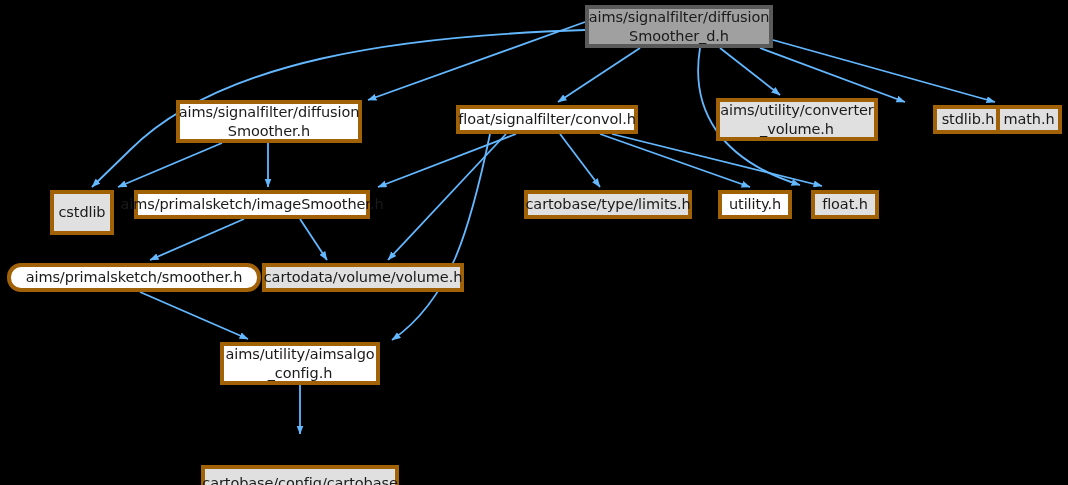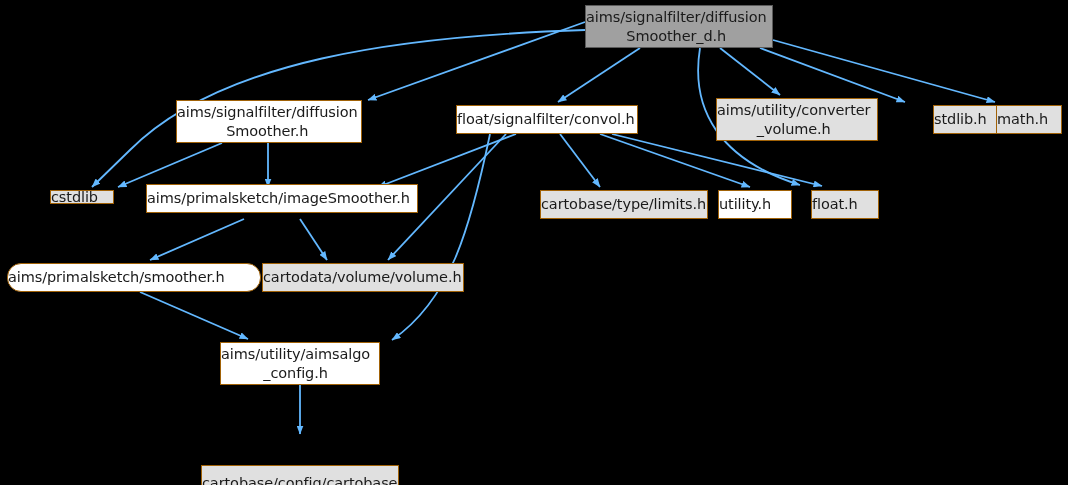--- a/index.html
+++ b/index.html
@@ -23,23 +23,23 @@
     top: 0;
     width: 1068px;
     height: 485px;
     pointer-events: none;
   }
   .node {
     position: absolute;
     box-sizing: border-box;
     display: flex;
     align-items: center;
-    justify-content: flex-start;
+    justify-content: center;
     text-align: center;
-    border: 1px solid #a16207;
+    border: 4px solid #a16207;
     color: #1a1a1a;
     font-size: 14.5px;
     line-height: 19px;
     letter-spacing: -0.1px;
     white-space: pre-line;
     z-index: 2;
   }
   .node.white { background: #ffffff; }
   .node.gray  { background: #e0e0e0; }
   .node.root  { background: #a0a0a0; border-color: #5a5a5a; }
@@ -81,23 +81,23 @@
   <div id="node-layer">
       <div class="node root" style="left: 585px; top: 5px; width: 188px; height: 43px;"><span>aims/signalfilter/diffusion
 Smoother_d.h</span></div>
       <div class="node white" style="left: 176px; top: 100px; width: 186px; height: 43px;"><span>aims/signalfilter/diffusion
 Smoother.h</span></div>
       <div class="node white" style="left: 456px; top: 105px; width: 182px; height: 29px;"><span>float/signalfilter/convol.h</span></div>
       <div class="node gray" style="left: 716px; top: 98px; width: 162px; height: 43px;"><span>aims/utility/converter
 _volume.h</span></div>
       <div class="node gray" style="left: 903px; top: 105px; width: 70px; height: 29px; margin-left: 30px;"><span>stdlib.h</span></div>
       <div class="node gray" style="left: 996px; top: 105px; width: 66px; height: 29px;"><span>math.h</span></div>
-      <div class="node gray" style="left: 50px; top: 190px; width: 64px; height: 14px;"><span>cstdlib</span></div>
-      <div class="node white" style="left: 134px; top: 184px; width: 272px; height: 29px; margin-left: 12px;"><span>aims/primalsketch/imageSmoother.h</span></div>
-      <div class="node gray" style="left: 524px; top: 190px; width: 168px; height: 29px; margin-left: 16px;"><span>cartobase/type/limits.h</span></div>
+      <div class="node gray" style="left: 50px; top: 190px; width: 64px; height: 45px;"><span>cstdlib</span></div>
+      <div class="node white" style="left: 134px; top: 190px; width: 236px; height: 29px;"><span>aims/primalsketch/imageSmoother.h</span></div>
+      <div class="node gray" style="left: 524px; top: 190px; width: 168px; height: 29px;"><span>cartobase/type/limits.h</span></div>
       <div class="node white" style="left: 718px; top: 190px; width: 74px; height: 29px;"><span>utility.h</span></div>
       <div class="node gray" style="left: 811px; top: 190px; width: 68px; height: 29px;"><span>float.h</span></div>
       <div class="node white" style="left: 7px; top: 263px; width: 254px; height: 29px; border-radius: 14px;"><span>aims/primalsketch/smoother.h</span></div>
       <div class="node gray" style="left: 246px; top: 263px; width: 202px; height: 29px; margin-left: 16px;"><span>cartodata/volume/volume.h</span></div>
       <div class="node white" style="left: 220px; top: 342px; width: 160px; height: 43px;"><span>aims/utility/aimsalgo
 _config.h</span></div>
       <div class="node gray" style="left: 201px; top: 437px; width: 198px; height: 55px; margin-top: 28px;"><span>cartobase/config/cartobase
 _config.h</span></div>
     </div>
 

